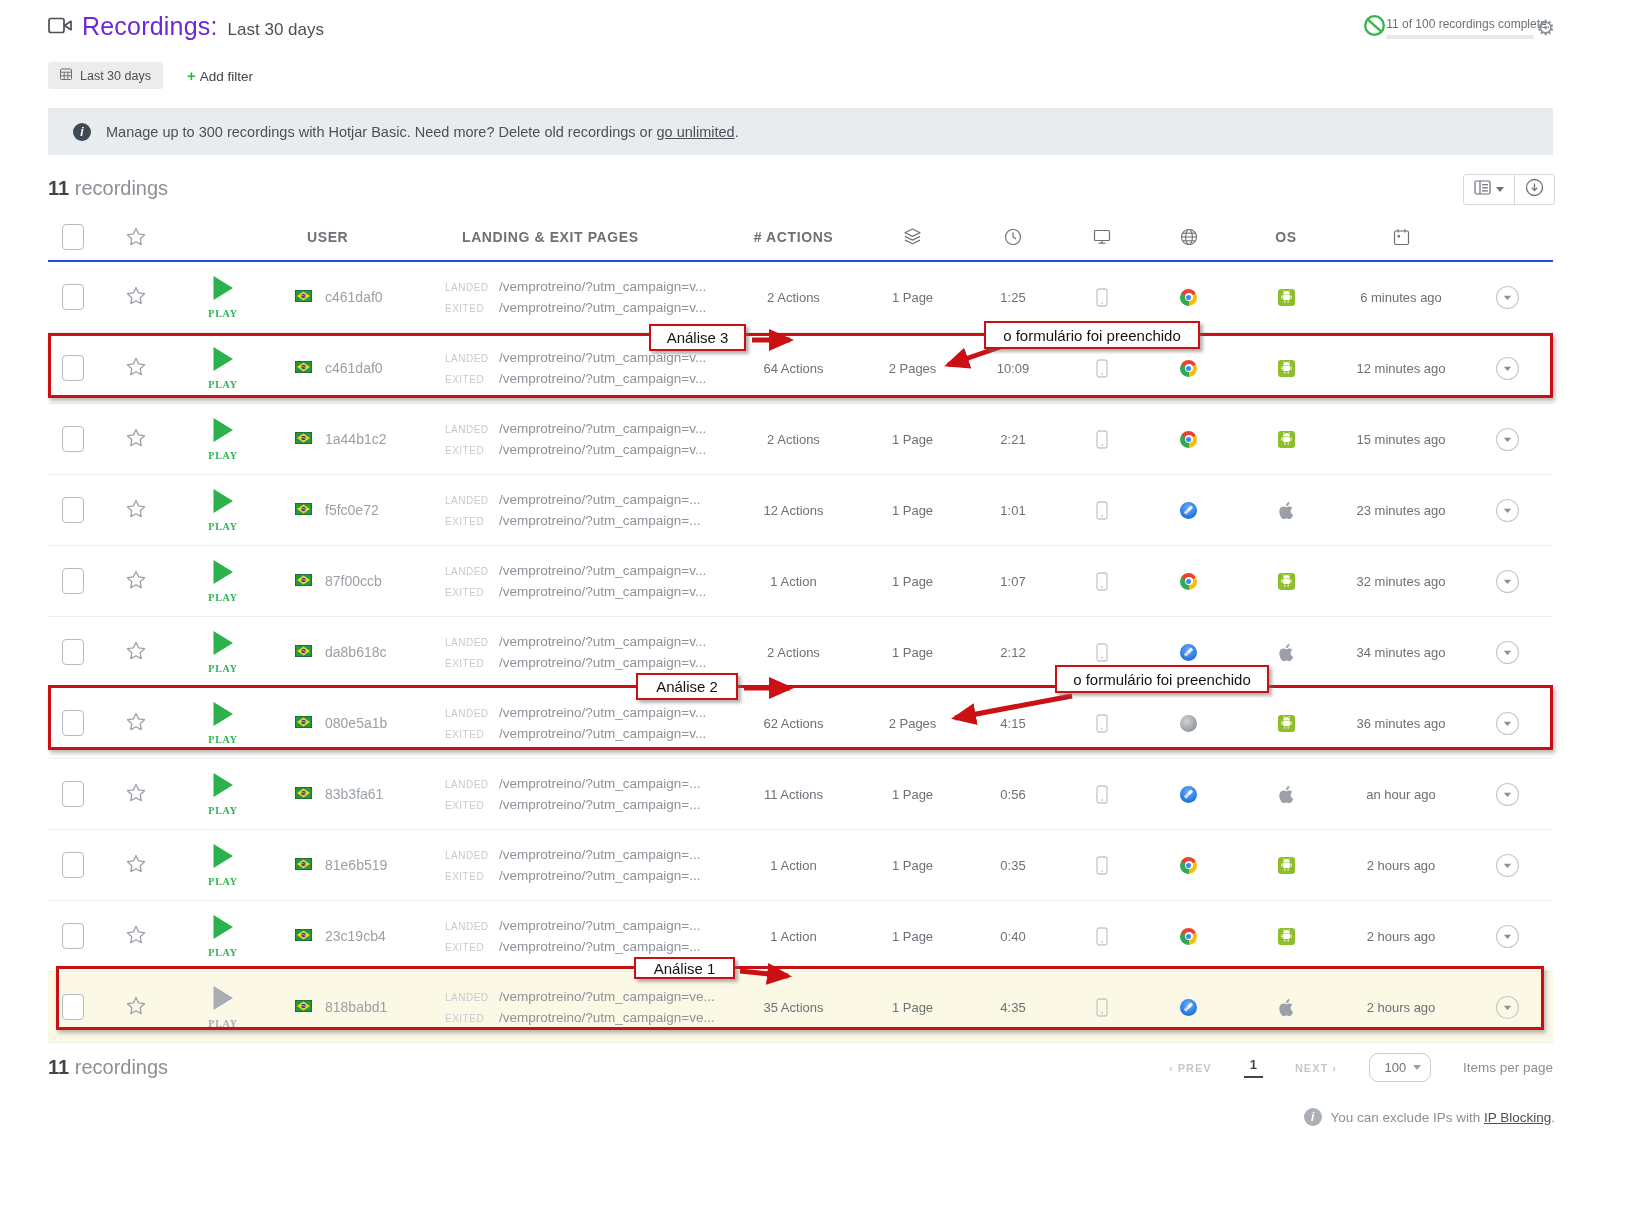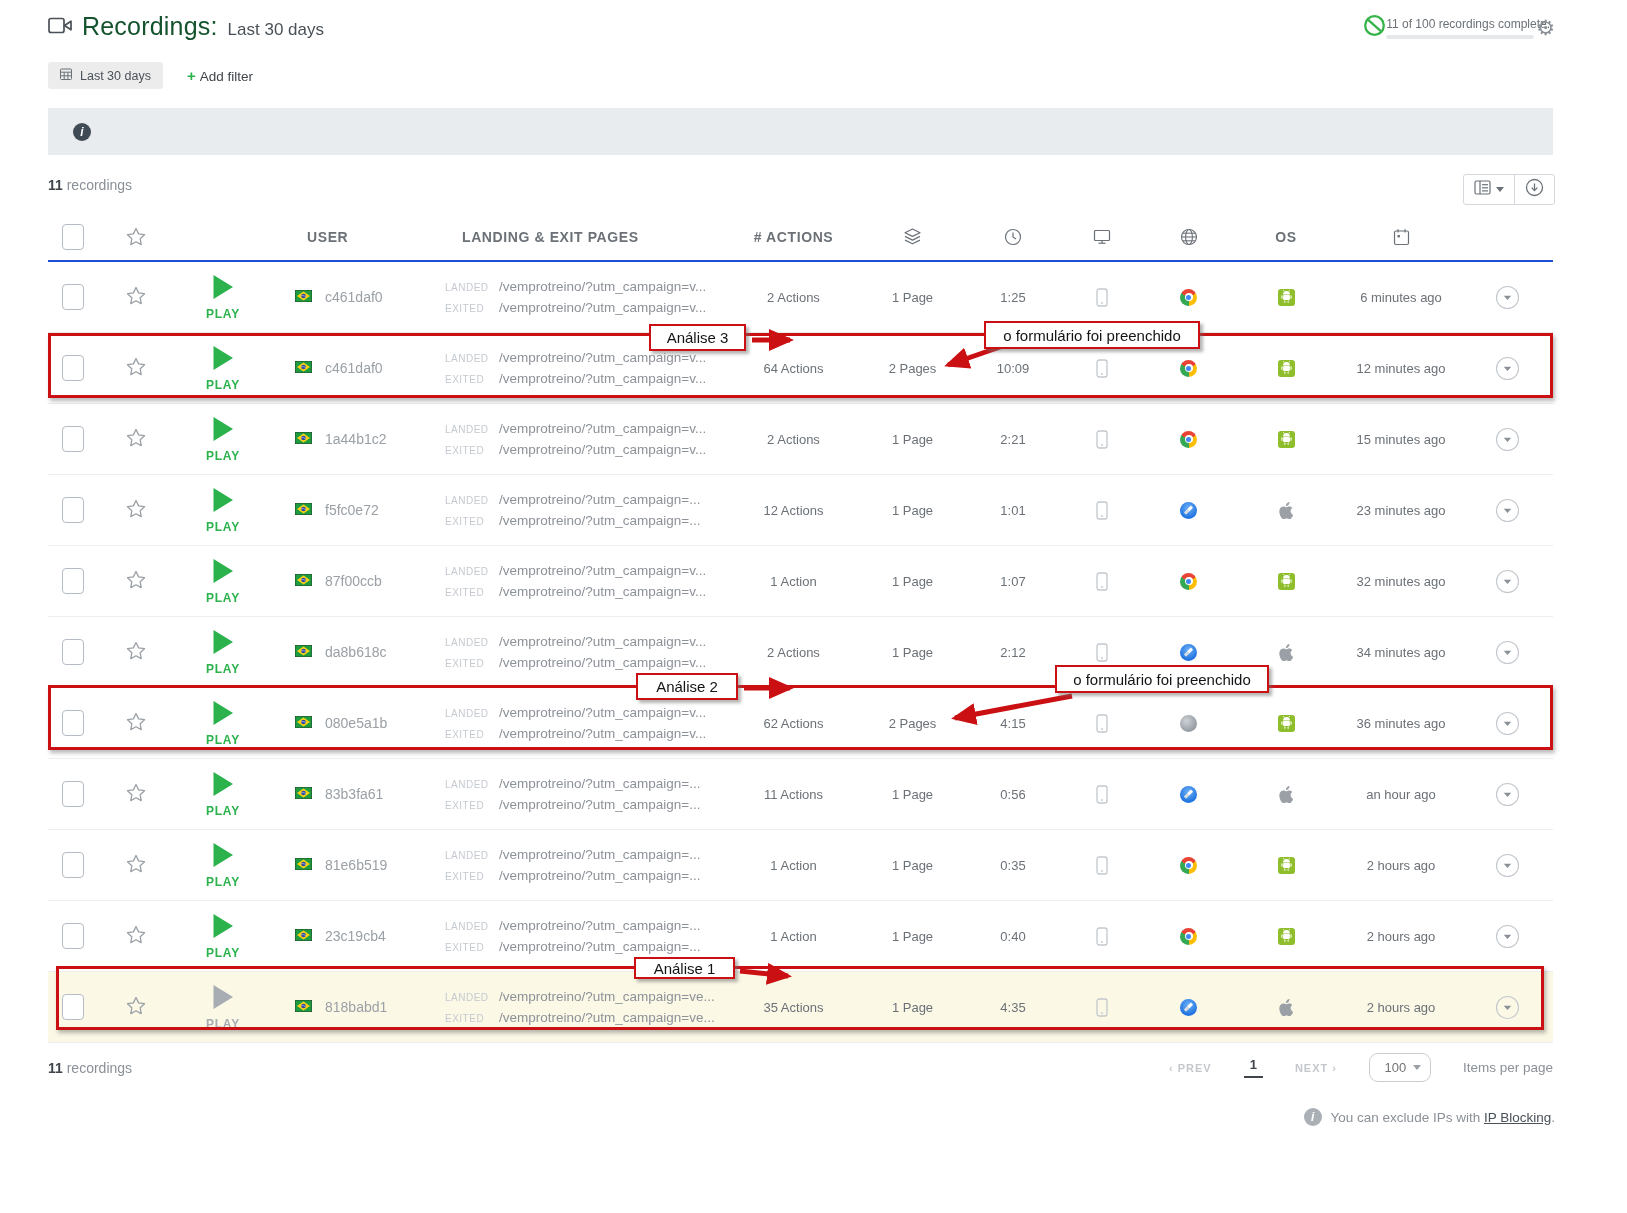--- a/index.html
+++ b/index.html
@@ -5,21 +5,21 @@
   html,body{margin:0;padding:0;}
   body{
     width:1627px;height:1213px;position:relative;overflow:hidden;
     background:#fff;font-family:"Liberation Sans", sans-serif;color:#4a5158;
     -webkit-font-smoothing:antialiased;
   }
 
   
   .page-header{position:absolute;left:48px;top:12px;display:flex;align-items:baseline;gap:10px;}
   .page-header .cam{align-self:center;margin-top:2px;}
-  .page-title{font-size:25px;color:#14532d;font-weight:500;letter-spacing:.2px;}
+  .page-title{font-size:25px;color:#6d28d9;font-weight:500;letter-spacing:.2px;}
   .page-subtitle{font-size:17px;color:#4a5158;}
 
   .header-right{position:absolute;right:72px;top:14px;display:flex;align-items:center;}
   .progress-wrap{display:flex;flex-direction:column;align-items:flex-start;width:150px;}
   .progress-label{font-size:12px;color:#6b7177;white-space:nowrap;margin-bottom:4px;}
   .progress-track{width:148px;height:4px;background:#e6e9ec;border-radius:2px;overflow:hidden;}
   .progress-fill{height:4px;background:#3dbd5a;width:11%;}
   .gear{font-size:21px;color:#8a9097;line-height:1;cursor:pointer;}
 
   
@@ -31,21 +31,21 @@
 
   
   .banner{position:absolute;left:48px;top:108px;width:1505px;height:47px;background:#e9ecef;
     display:flex;align-items:center;gap:15px;padding-left:25px;box-sizing:border-box;
     font-size:14.5px;color:#4a5158;}
   .info-badge{width:18px;height:18px;border-radius:50%;background:#3f4a54;color:#fff;display:inline-flex;
     align-items:center;justify-content:center;font-size:12px;font-weight:bold;font-style:italic;flex:0 0 auto;}
   .banner a,.link{color:#4a5158;text-decoration:underline;cursor:pointer;}
 
   
-  .count-line{position:absolute;left:48px;top:177px;font-size:14px;color:#8a9097;}
+  .count-line{position:absolute;left:48px;top:177px;font-size:20px;color:#8a9097;}
   .count-line b{color:#3f454b;font-weight:bold;}
   .toolbar{position:absolute;right:72px;top:174px;display:flex;border:1px solid #d5d9dd;border-radius:3px;height:29px;}
   .toolbar .tbtn{display:flex;align-items:center;gap:5px;padding:0 10px;cursor:pointer;}
   .toolbar .tbtn + .tbtn{border-left:1px solid #d5d9dd;}
   .caret-down{width:0;height:0;border-left:4px solid transparent;border-right:4px solid transparent;border-top:5px solid #6b7177;}
 
   
   .table{position:absolute;left:48px;top:213px;width:1505px;}
   .grid{display:grid;grid-template-columns:50px 75px 100px 172px 285px 127px 111px 90px 87px 87px 108px 122px 91px;align-items:center;}
   .thead{height:47px;border-bottom:2px solid #1d4ed8;color:#6b7177;font-size:14px;font-weight:bold;letter-spacing:.6px;}
@@ -58,21 +58,21 @@
   .c-user{justify-content:flex-start;padding-left:22px;gap:13px;}
   .c-pages{flex-direction:column;align-items:flex-start;justify-content:center;gap:6px;}
   .page-line{display:flex;align-items:baseline;}
   .lx-label{display:inline-block;width:46px;margin-right:8px;font-size:10px;font-weight:normal;
     color:#c5cad0;letter-spacing:.5px;}
   .url{font-size:13.5px;color:#8d9299;}
   .user-id{font-size:14px;color:#9aa0a6;}
   .num{font-size:13px;color:#6b7177;}
   .checkbox{width:20px;height:24px;border:1px solid #b6bcc3;border-radius:4px;background:#fff;display:inline-block;cursor:pointer;}
   .play-btn{display:flex;flex-direction:column;align-items:center;gap:3px;cursor:pointer;}
-  .play-label{font-size:12px;font-weight:bold;letter-spacing:.8px;color:#2bb24c;}
+  .play-label{font-size:10px;font-weight:bold;letter-spacing:.8px;color:#2bb24c;font-family:Liberation Serif, serif;}
   .play-btn.watched .play-label{color:#a7adb3;}
 
   
   .ic{display:inline-block;position:relative;}
   .ic-chrome{width:17px;height:17px;border-radius:50%;
     background:conic-gradient(from -60deg,#e94335 0 120deg,#fcbd06 0 240deg,#34a853 0 360deg);}
   .chrome-ring{position:absolute;left:4.5px;top:4.5px;width:8px;height:8px;background:#fff;border-radius:50%;}
   .chrome-dot{position:absolute;left:6px;top:6px;width:5px;height:5px;background:#4285f4;border-radius:50%;}
   .ic-safari{width:17px;height:17px;border-radius:50%;background:radial-gradient(circle at 50% 35%,#6db1f7 0%,#1e72e0 72%);}
   .safari-needle{position:absolute;left:7.2px;top:3.5px;width:2.6px;height:10px;
@@ -138,20 +138,24 @@
     </span>
     <span>Last 30 days</span>
   </span>
   <span class="add-filter">
     <span class="plus">+</span><span>Add filter</span>
   </span>
 </div>
 
 <div class="banner">
   <span class="info-badge">i</span>
+  <span>
+    <span>Manage up to 300 recordings with Hotjar Basic. Need more? Delete old recordings or</span>
+    <span class="link">go unlimited</span><span>.</span>
+  </span>
 </div>
 
 <div class="count-line">
   <b>11</b> <span>recordings</span>
 </div>
 <div class="toolbar">
   <span class="tbtn">
     <span>
       <svg width="17" height="15" viewBox="0 0 17 15" fill="none" stroke="#6b7177" stroke-width="1.2">
           <rect x="1" y="1" width="15" height="13" rx="1.5"></rect>

